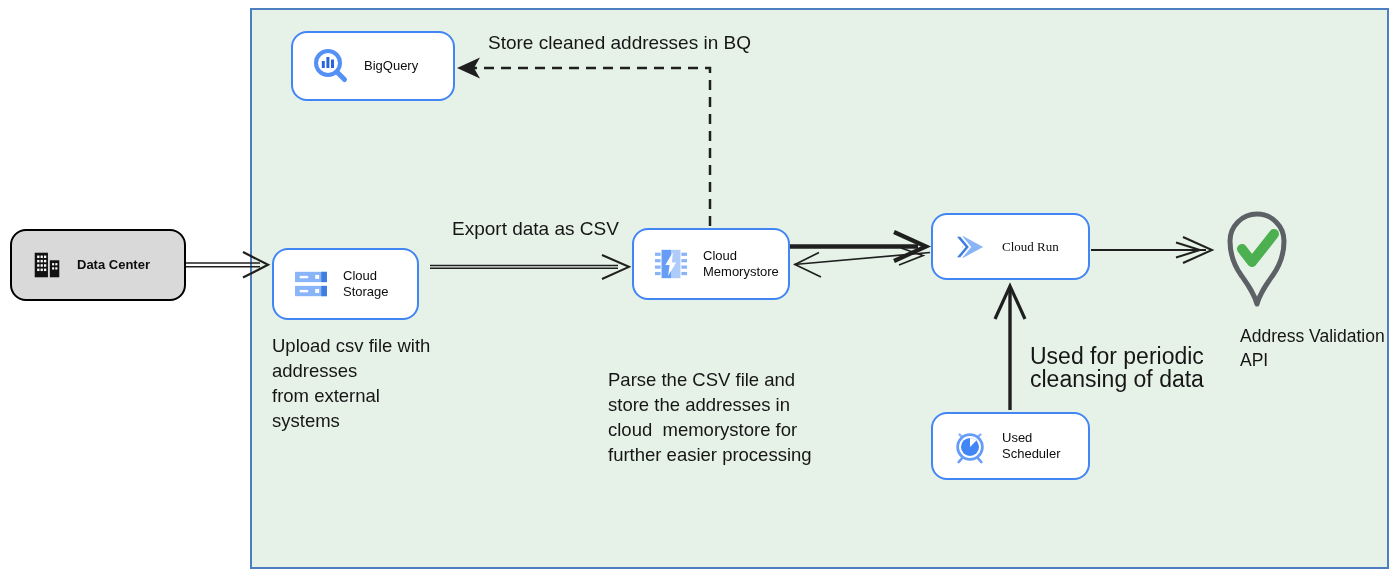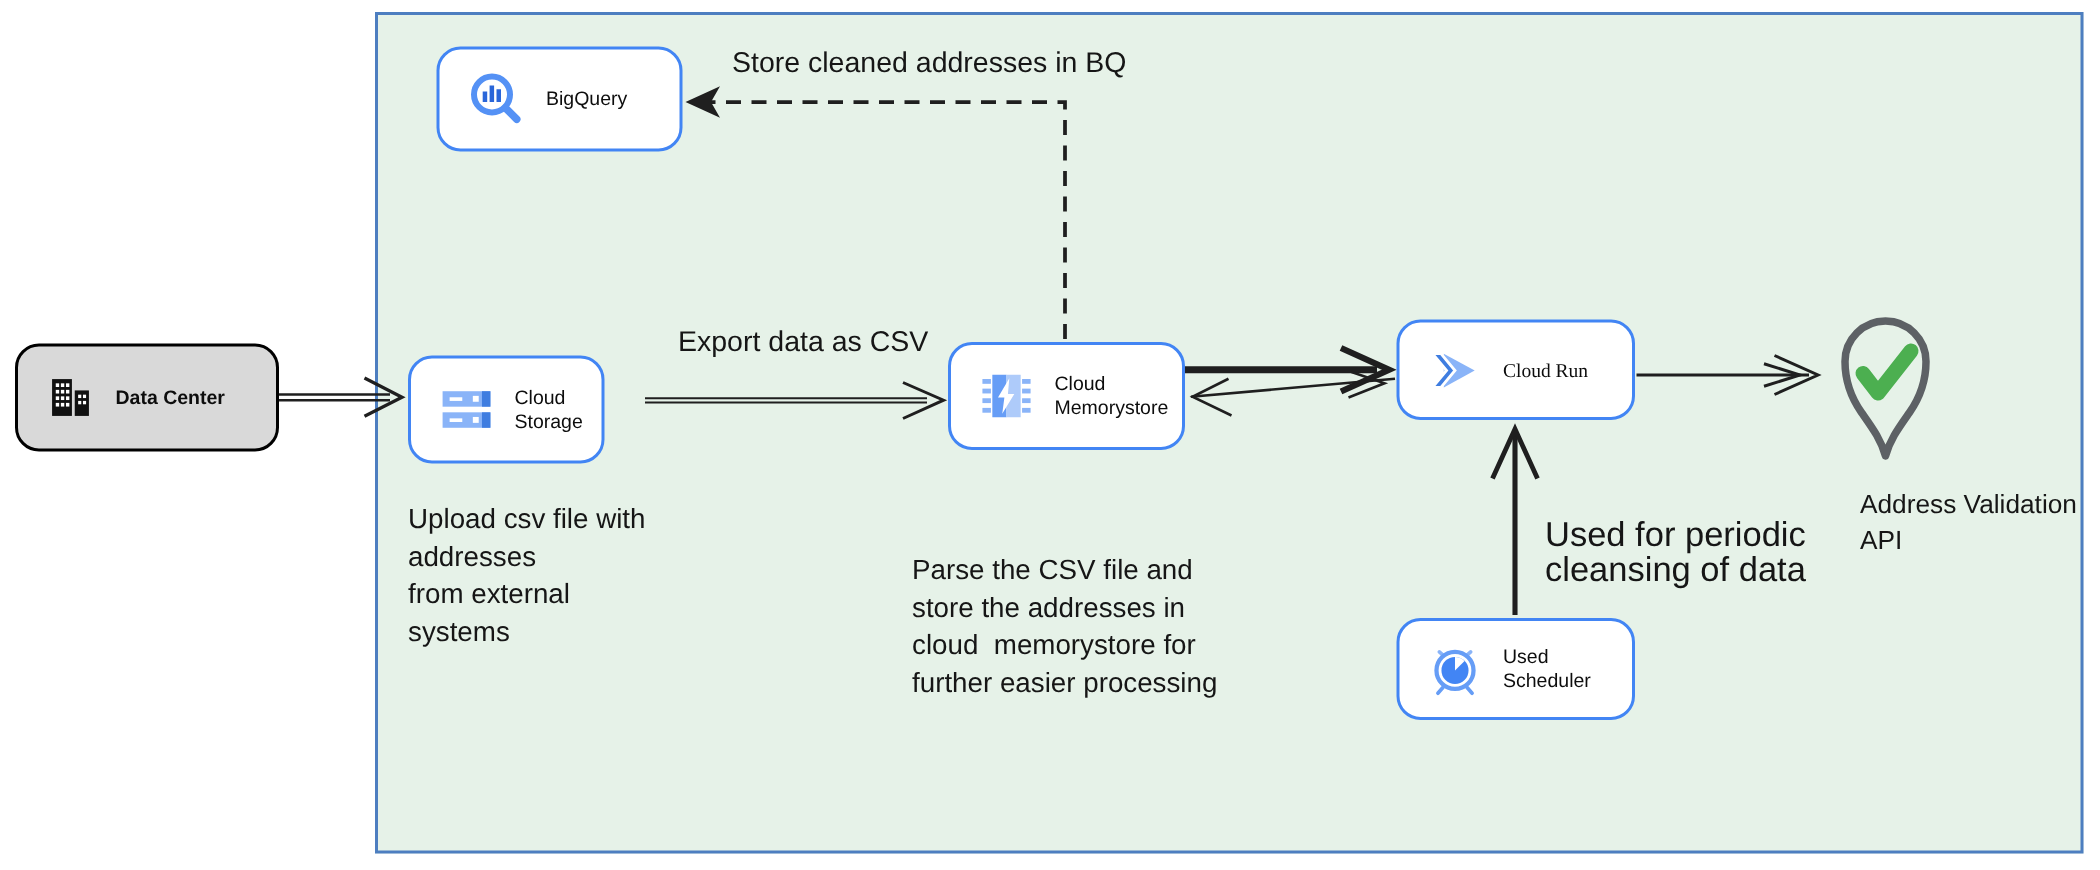--- a/index.html
+++ b/index.html
@@ -8,21 +8,21 @@
   .boundary{position:absolute;left:250px;top:8px;width:1139px;height:561px;
             background:#e6f2e8;border:2px solid #4d7ec0;box-sizing:border-box;z-index:1;}
   .arrows{position:absolute;left:0;top:0;width:1400px;height:580px;z-index:5;pointer-events:none;}
   .node{position:absolute;display:flex;align-items:center;gap:13px;
         background:#fff;border:2px solid #4285f4;border-radius:16px;
         box-sizing:border-box;padding:0 8px 0 18px;z-index:10;}
   .node .label{font-size:13px;line-height:16px;color:#0d0d0d;white-space:pre-line;}
   .node.external{background:#d9d9d9;border:2.5px solid #000;}
   .icon{flex:0 0 auto;display:flex;align-items:center;justify-content:center;}
   #node-data-center{left:10px;top:229px;width:176px;height:72px;font-weight:bold;}
-  #node-cloud-storage{left:272px;top:237px;width:131px;height:72px;}
+  #node-cloud-storage{left:272px;top:248px;width:147px;height:72px;}
   #node-bigquery{left:291px;top:31px;width:164px;height:70px;text-align:center;}
   #node-memorystore{left:632px;top:228px;width:158px;height:72px;}
   #node-cloud-run{left:931px;top:213px;width:159px;height:67px;font-family:Liberation Serif, serif;}
   #node-scheduler{left:931px;top:412px;width:159px;height:68px;}
   .annotation{position:absolute;z-index:12;font-size:18.5px;line-height:25px;
               color:#161616;white-space:pre-wrap;}
   #ann-store-bq{left:488px;top:30px;font-size:19px;}
   #ann-export-csv{left:452px;top:216px;font-size:19px;}
   #ann-upload{left:272px;top:333px;}
   #ann-parse{left:608px;top:333px;margin-top:34px;}

